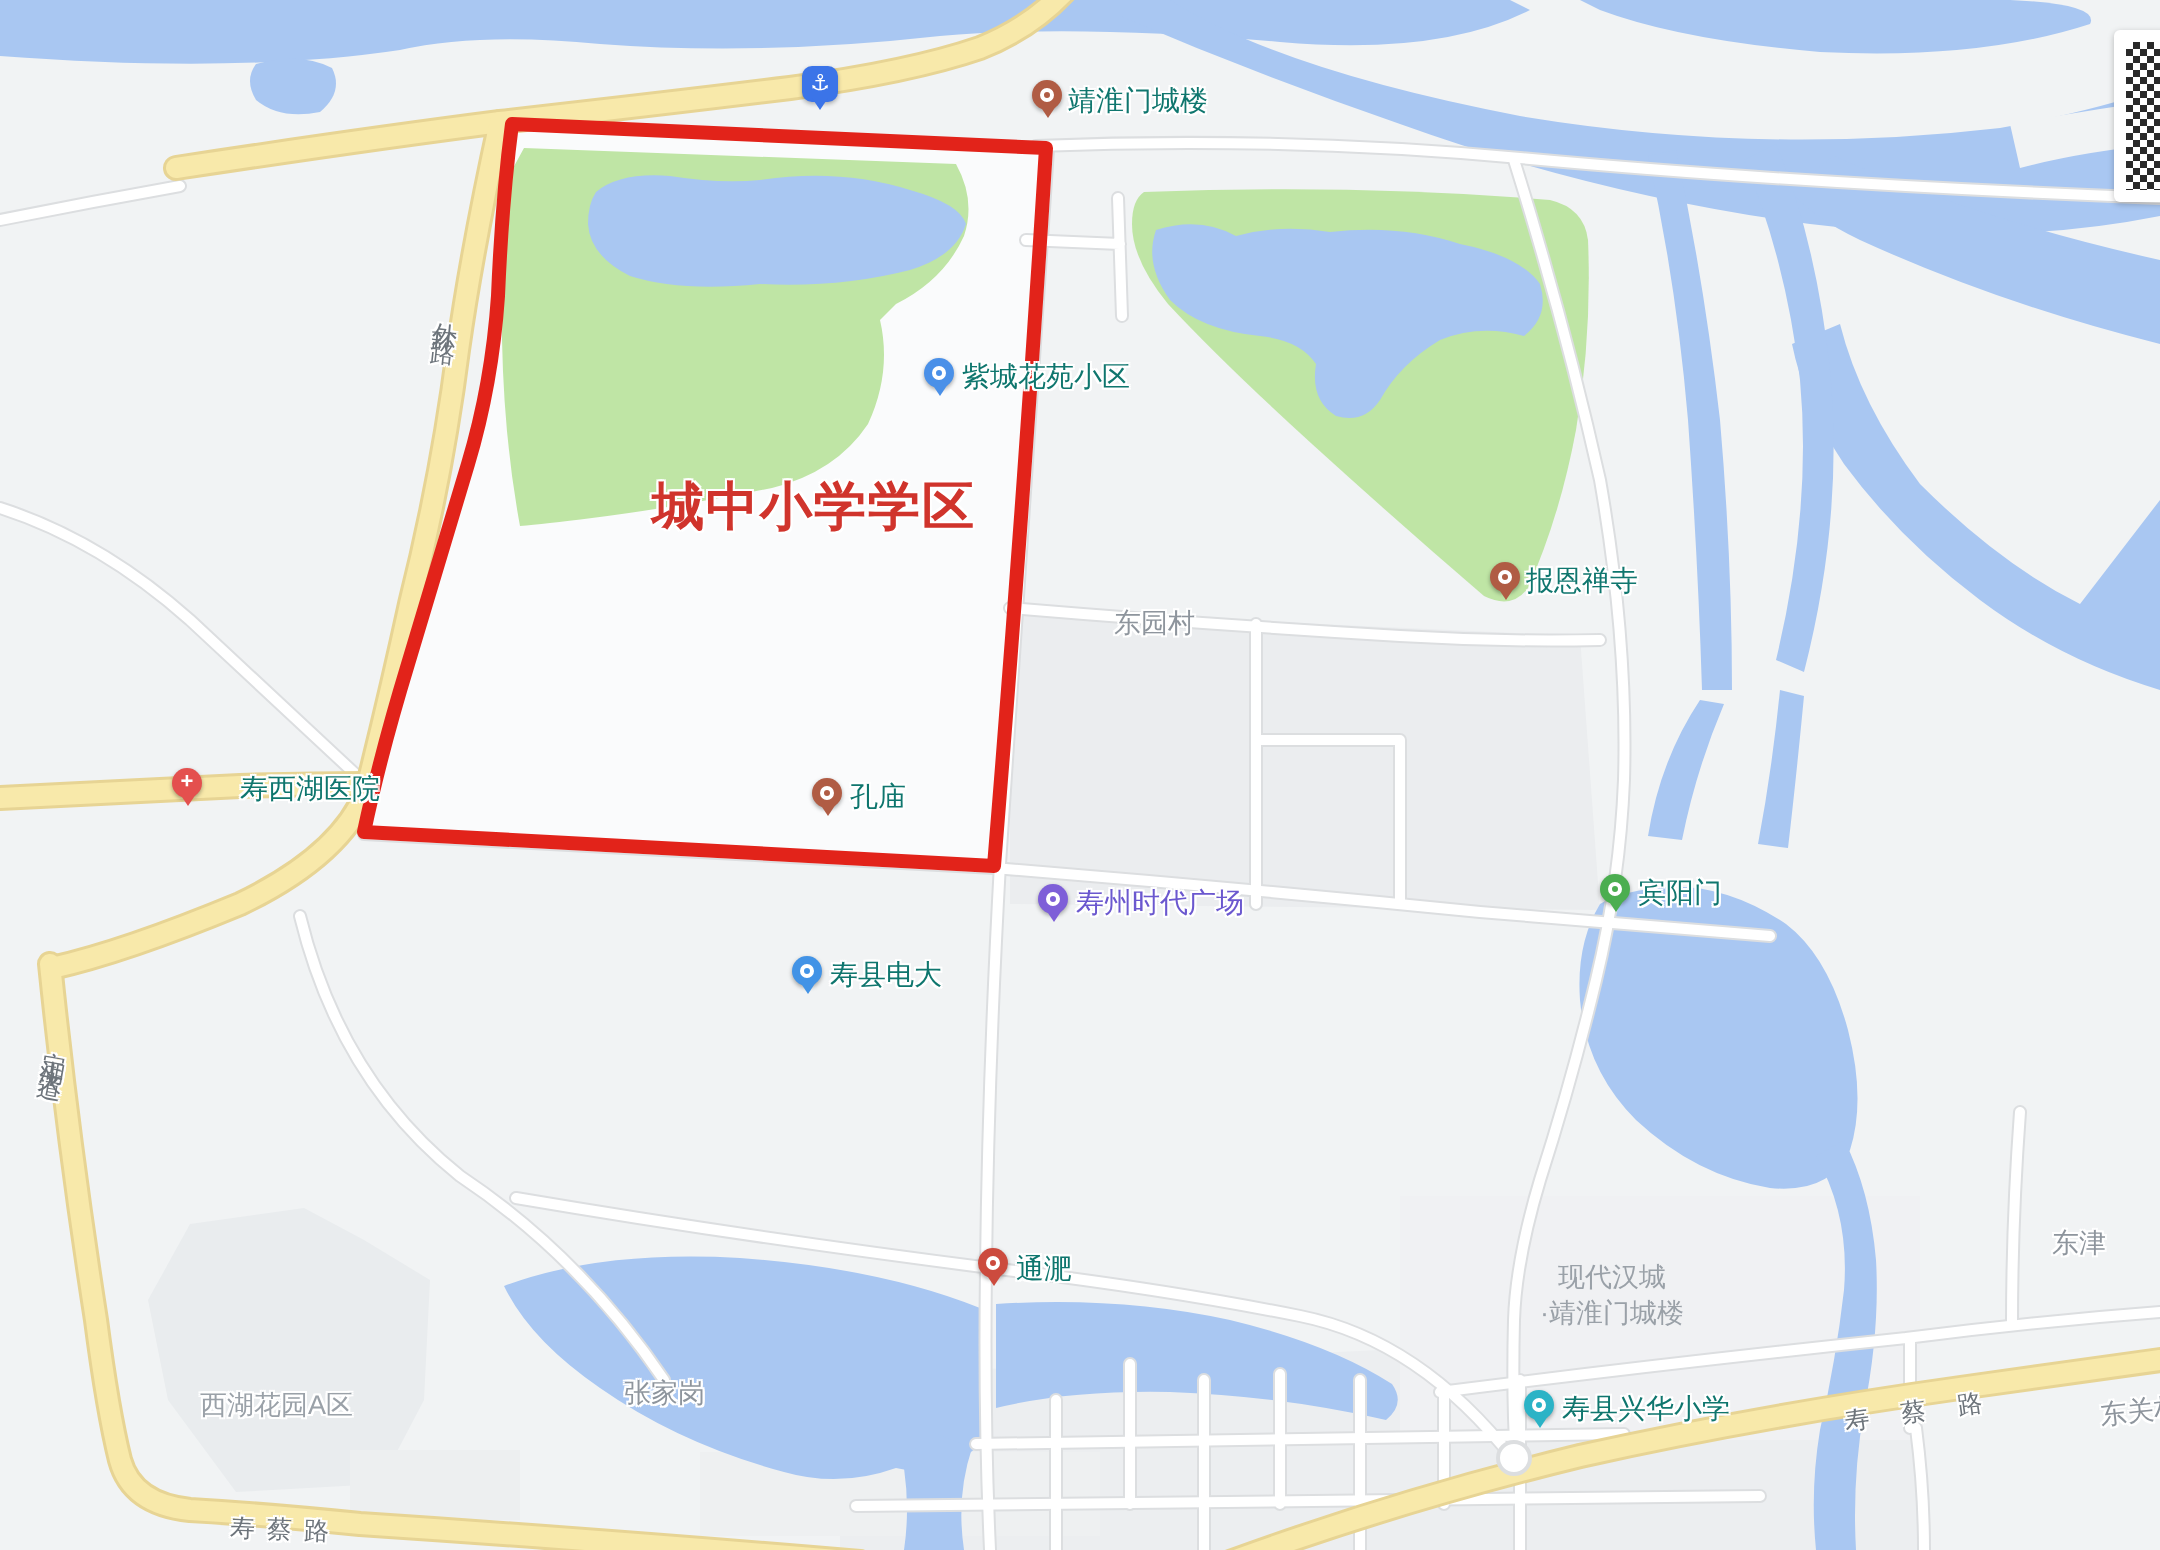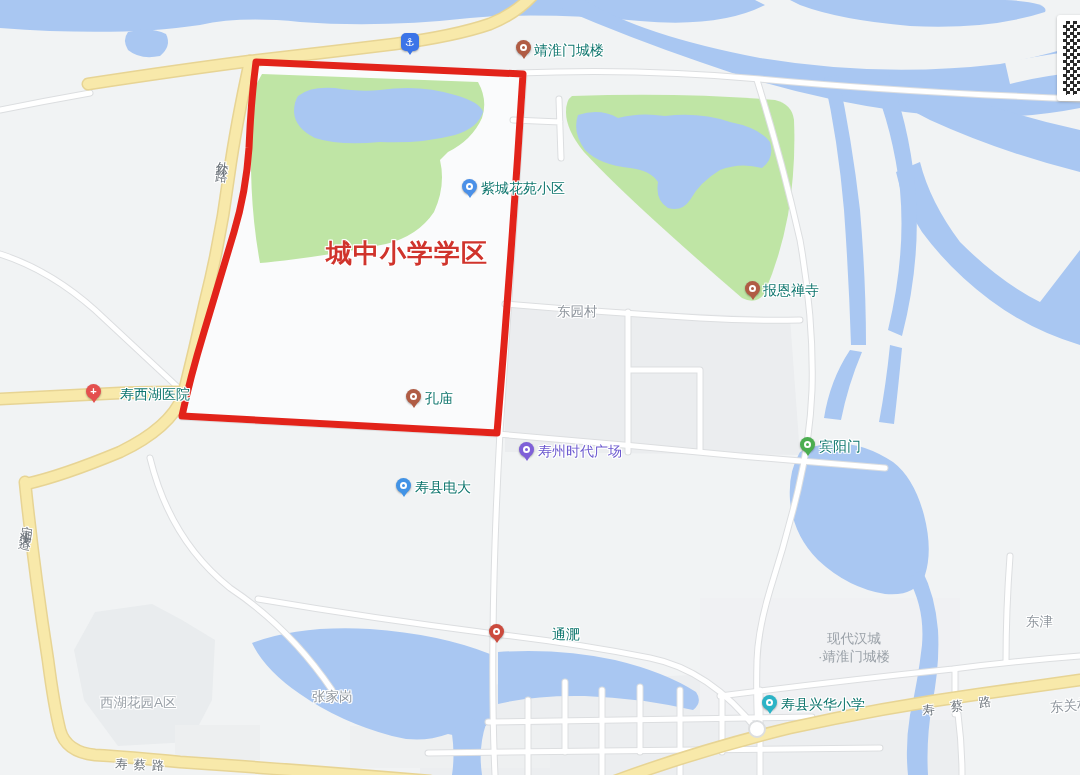--- a/index.html
+++ b/index.html
@@ -182,41 +182,41 @@
   <div class="poi-label halo" style="left:415px;top:479px;">寿县电大</div>
 
   <div class="pin" style="left:800px;top:437px;background:#4bae50;color:#4bae50;">
       <span class="ring"></span>
     </div>
   <div class="poi-label halo" style="left:819px;top:438px;">宾阳门</div>
 
   <div class="pin" style="left:489px;top:624px;background:#cc4b3e;color:#cc4b3e;">
       <span class="ring"></span>
     </div>
-  <div class="poi-label halo" style="left:508px;top:626px;margin-left:44px;">通淝</div>
+  <div class="poi-label halo" style="left:508px;top:626px;">通淝</div>
 
   <div class="pin" style="left:762px;top:695px;background:#2bb3c6;color:#2bb3c6;">
       <span class="ring"></span>
     </div>
   <div class="poi-label halo" style="left:781px;top:696px;">寿县兴华小学</div>
 
   <div class="road-label vert halo" style="left:215px;top:152px;transform:rotate(6deg);">
     <span style="writing-mode:vertical-rl;letter-spacing:4px;">外环路</span>
   </div>
   <div class="road-label vert halo" style="left:20px;top:516px;transform:rotate(10deg);">
     <span style="writing-mode:vertical-rl;letter-spacing:4px;">定湖大道</span>
   </div>
   <div class="road-label halo" style="left:115px;top:757px;transform:rotate(2deg);letter-spacing:6px;">寿蔡路</div>
   <div class="road-label halo" style="left:922px;top:697px;transform:rotate(-8deg);letter-spacing:16px;">寿蔡路</div>
 
   <div class="area-label halo" style="left:557px;top:303px;">东园村</div>
   <div class="area-label halo" style="left:312px;top:688px;">张家岗</div>
   <div class="area-label halo" style="left:1026px;top:613px;">东津</div>
   <div class="area-label halo soft" style="left:100px;top:678px;margin-top:16px;">西湖花园A区</div>
-  <div class="area-label soft" style="left:770px;top:630px;text-align:center;line-height:1.35;margin-left:48px;">
+  <div class="area-label soft" style="left:770px;top:630px;text-align:center;line-height:1.35;">
     <div>现代汉城</div>
     <div>·靖淮门城楼</div>
   </div>
   <div class="area-label halo" style="left:1050px;top:697px;transform:rotate(-6deg);">东关村</div>
 
   <div class="qr-card">
     <div class="qr-pattern"></div>
   </div>
 
 </div>

